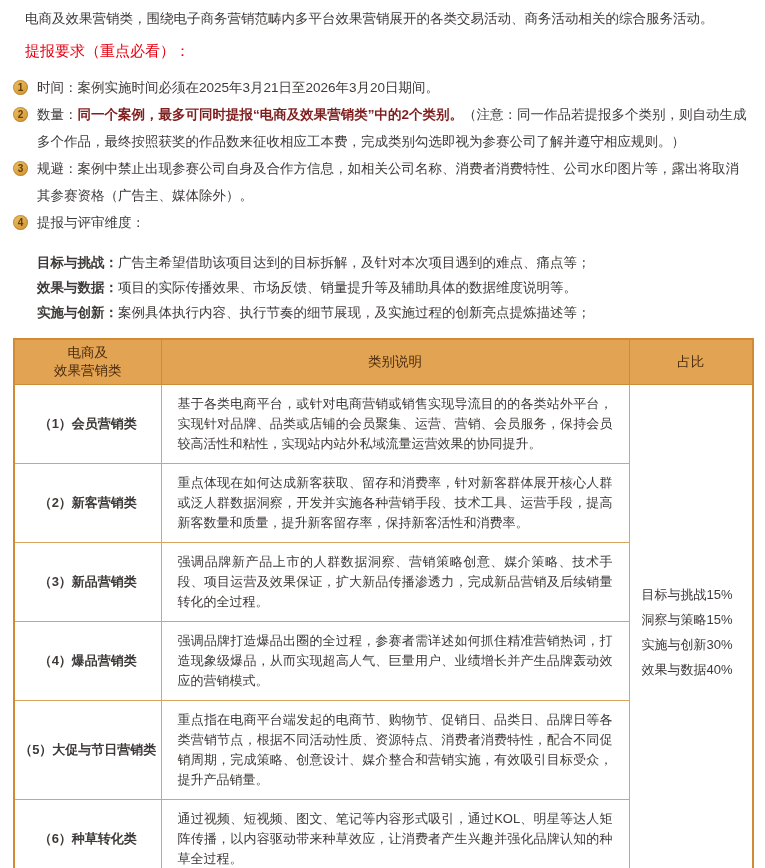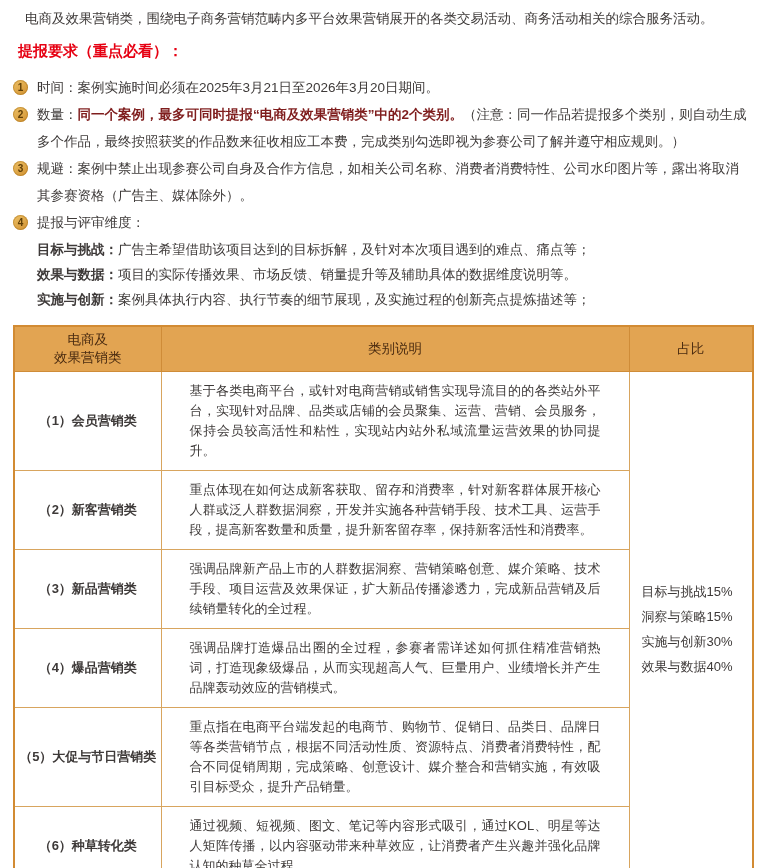--- a/index.html
+++ b/index.html
@@ -12,22 +12,22 @@
   .page { width: 765px; padding: 9px 13px 0 13px; }
 
   .intro {
     font-size: 13.5px;
     line-height: 20px;
     margin: 0 0 13px 12px;
   }
   .req-heading {
     color: #e60012;
     font-size: 15px;
-    font-weight: bold;
-    margin: 0 0 13px 5px;
+    font-weight: normal;
+    margin: 0 0 13px 12px;
   }
   .req-list { margin: 0; }
   .req-item {
     position: relative;
     padding-left: 24px;
     font-size: 13.5px;
     line-height: 27px;
   }
   .num-badge {
     position: absolute;
@@ -39,21 +39,21 @@
     background: linear-gradient(145deg, #eec267, #d09030);
     box-shadow: inset 0 0 0 1px rgba(164,108,20,0.45);
     color: #5f3e06;
     font-size: 10px;
     font-weight: bold;
     line-height: 15px;
     text-align: center;
   }
   .red-bold { color: #7f1d1d; font-weight: bold; }
 
-  .dims { padding-left: 24px; font-size: 13.5px; margin-top: 1px; }
+  .dims { padding-left: 24px; font-size: 13.5px; margin-top: 14px; }
   .dim-row { line-height: 25px; }
   .dim-term { font-weight: bold; }
 
   table.cat-table {
     border-collapse: collapse;
     table-layout: fixed;
     width: 739px;
     margin-top: 13px;
     border: 2px solid #d28b33;
   }
@@ -78,21 +78,21 @@
     font-size: 13px;
   }
   td.cat {
     font-weight: bold;
     text-align: center;
     white-space: nowrap;
     padding: 8px 2px;
     margin-left: 20px;
   }
   td.desc {
-    padding: 9px 28px;
+    padding: 9px 16px;
     line-height: 20px;
     text-align: justify;
   }
   td.ratio {
     padding: 8px 4px 8px 12px;
     line-height: 25px;
     vertical-align: middle;
   }
 </style>
 </head>

